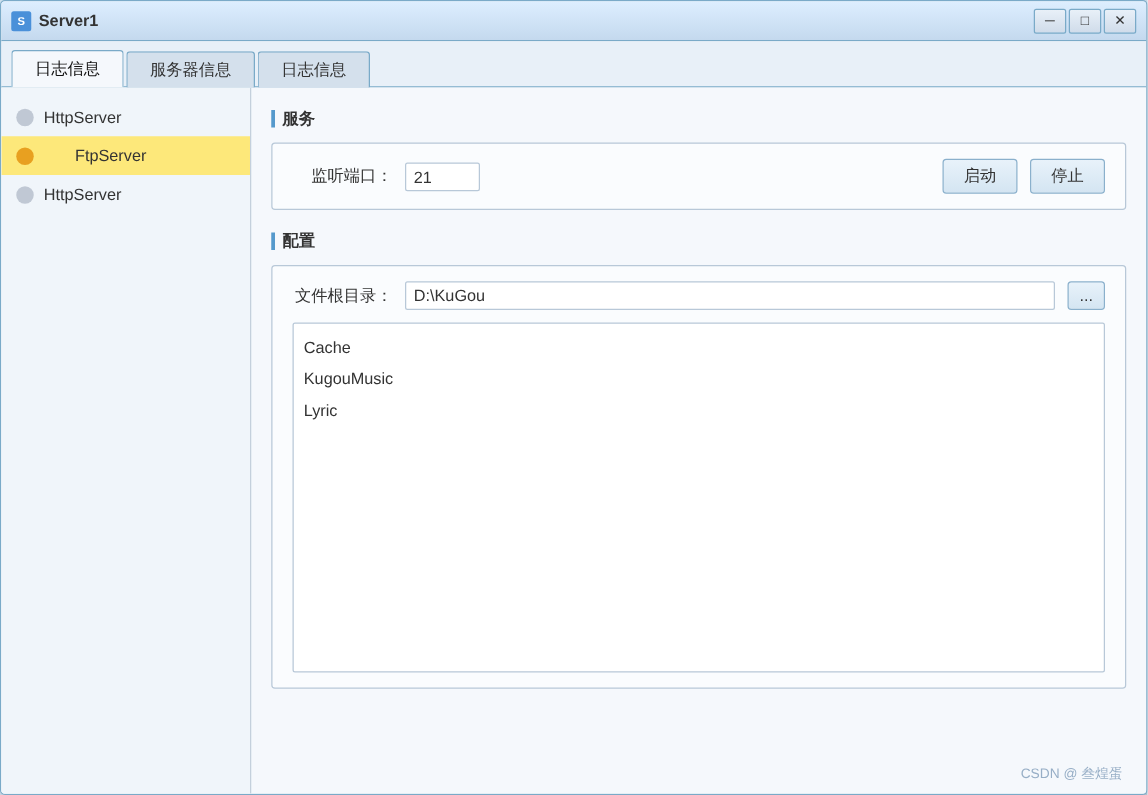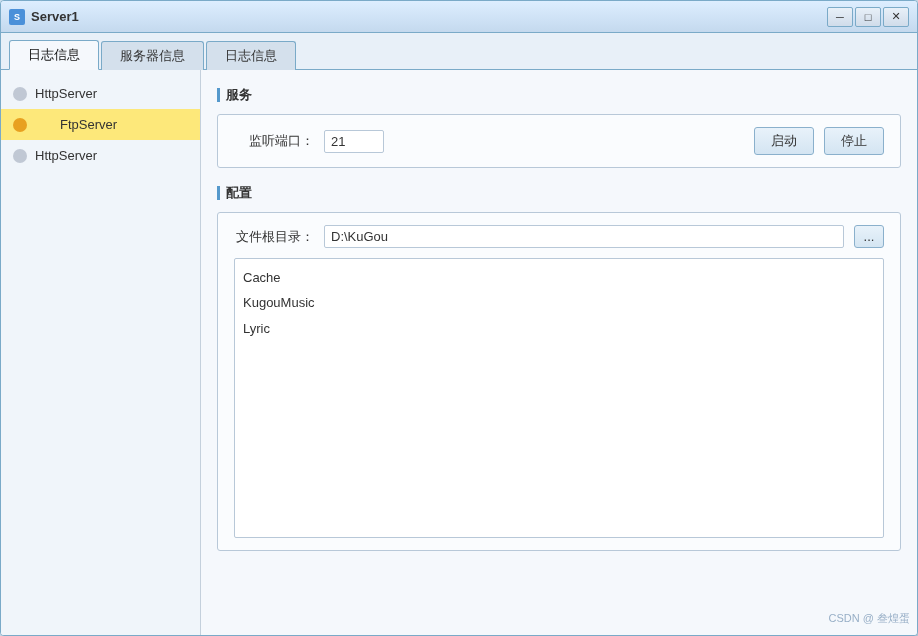--- a/index.html
+++ b/index.html
@@ -257,21 +257,21 @@
     }
 
     .file-list-item {
       padding: 1px 2px;
     }
 
     
     .watermark {
       position: absolute;
       bottom: 10px;
-      right: 8px;
+      right: 20px;
       font-size: 11px;
       color: #7090b0;
       opacity: 0.7;
     }
 
     .window-wrapper {
       position: relative;
     }
   </style>
 </head>

